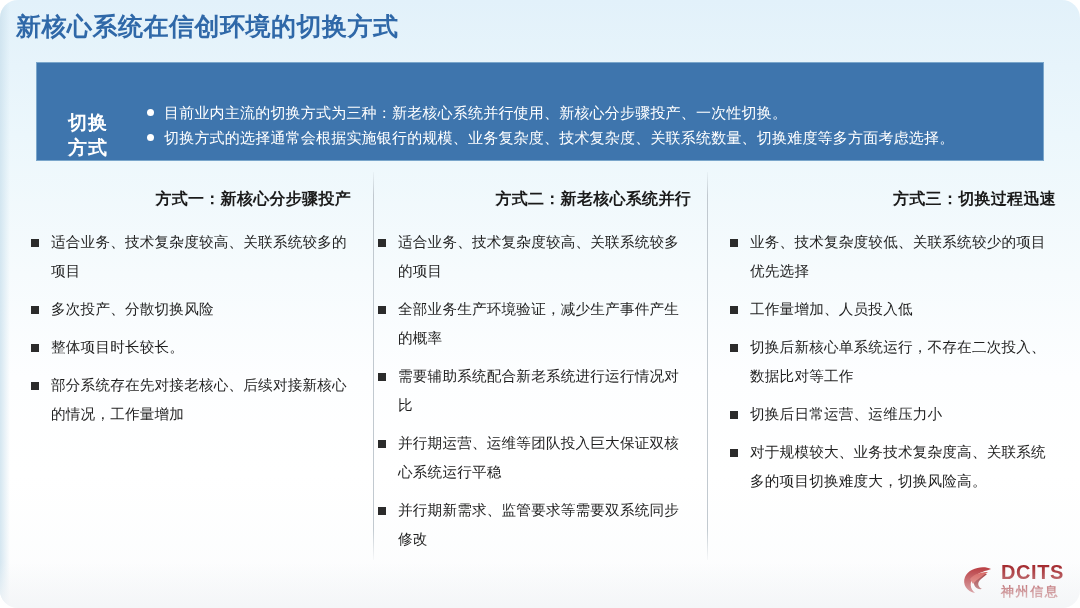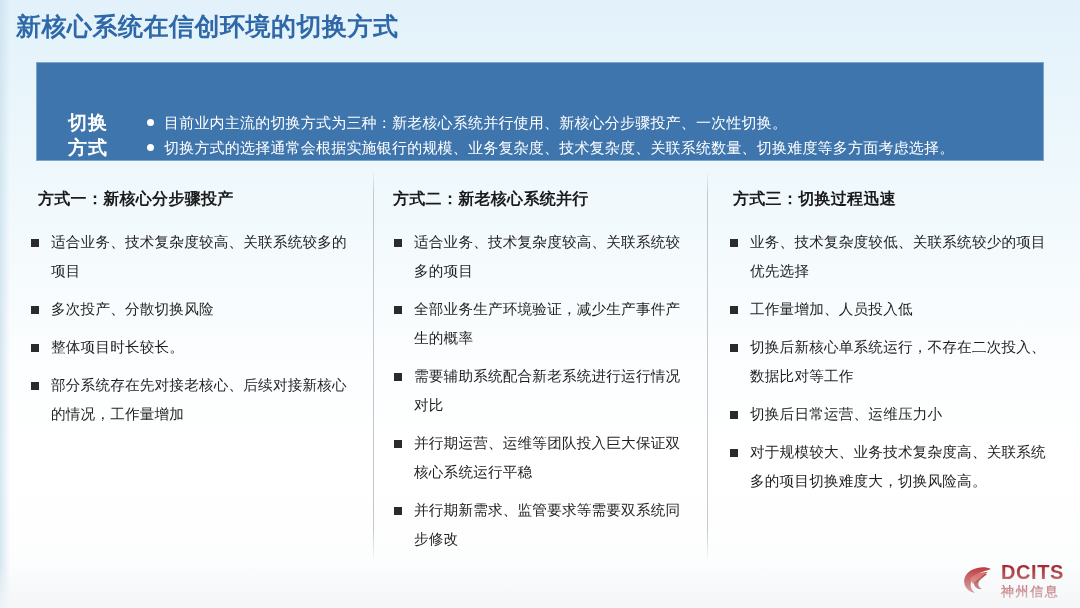--- a/index.html
+++ b/index.html
@@ -15,20 +15,21 @@
     background: #ffffff;
   }
 
   .slide {
     position: relative;
     width: 1080px;
     height: 608px;
     background:
       linear-gradient(180deg, #e2f1fa 0%, #ecf7fc 22%, #f6fbfd 45%, #fdfeff 62%, #ffffff 78%, #fbfcfd 100%);
     overflow: hidden;
+    border-radius: 18px;
   }
 
   
   .slide::before {
     content: "";
     position: absolute;
     left: 0; top: 0; bottom: 0;
     width: 10px;
     background: linear-gradient(90deg, rgba(205,226,238,0.85) 0%, rgba(255,255,255,0) 100%);
     pointer-events: none;
@@ -77,21 +78,21 @@
     justify-content: center;
     color: #ffffff;
     font-size: 19px;
     font-weight: bold;
     line-height: 25px;
     letter-spacing: 1px;
   }
 
   .callout-body {
     flex: 1 1 auto;
-    padding: 12px 14px 0 6px;
+    padding: 12px 14px 10px 6px;
   }
 
   .callout-item {
     position: relative;
     color: #ffffff;
     font-size: 15px;
     line-height: 25px;
     padding-left: 19px;
     letter-spacing: 0.2px;
   }
@@ -114,38 +115,38 @@
     width: 1080px;
     height: 392px;
     display: flex;
   }
 
   .col {
     position: relative;
     height: 100%;
   }
   .col-1 { width: 373px; padding: 0 22px 0 30px; }
-  .col-2 { width: 334px; padding: 0 16px 0 20px; }
+  .col-2 { width: 334px; padding: 0 16px 0 4px; }
   .col-3 { width: 373px; padding: 0 24px 0 22px; }
 
   .divider {
     position: absolute;
     top: 0;
     width: 1px;
     height: 388px;
     background: linear-gradient(180deg, rgba(198,206,212,0.15) 0%, rgba(190,198,205,0.95) 6%, rgba(190,198,205,0.95) 92%, rgba(200,208,214,0.1) 100%);
   }
   .divider.d1 { left: 373px; }
   .divider.d2 { left: 707px; }
 
   .col-head {
     font-size: 16px;
     font-weight: bold;
     color: #1b1b1b;
-    text-align: left;
+    text-align: right;
     line-height: 22px;
     padding-top: 16px;
     letter-spacing: 0.3px;
   }
   .col-1 .col-head { padding-left: 8px; }
   .col-3 .col-head { padding-left: 4px; }
 
   .bullets {
     margin-top: 18px;
     list-style: none;

